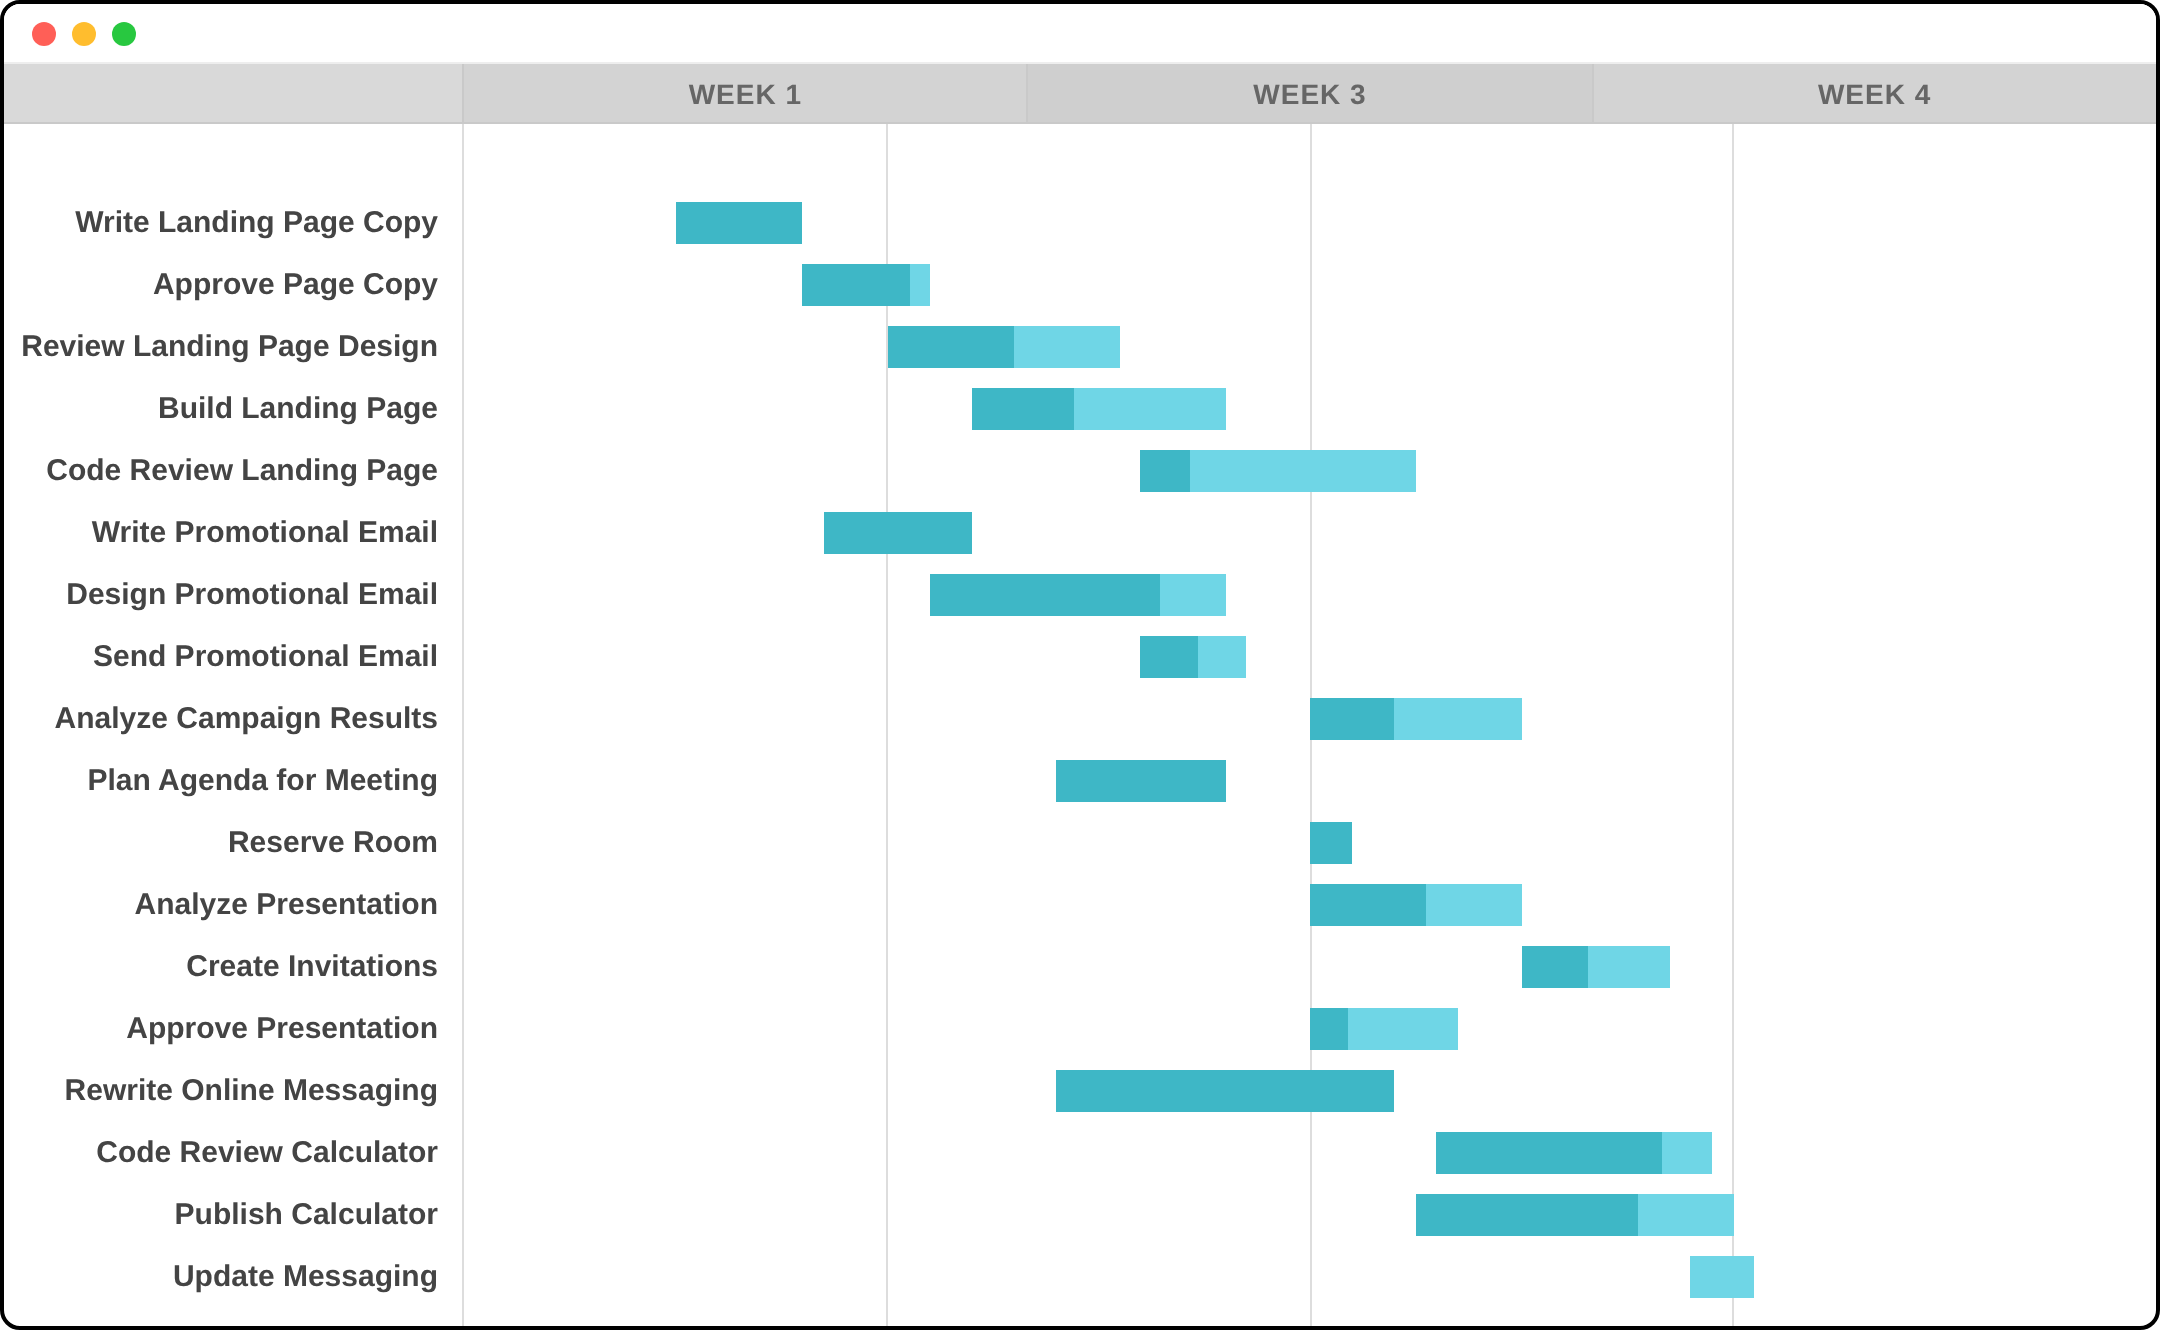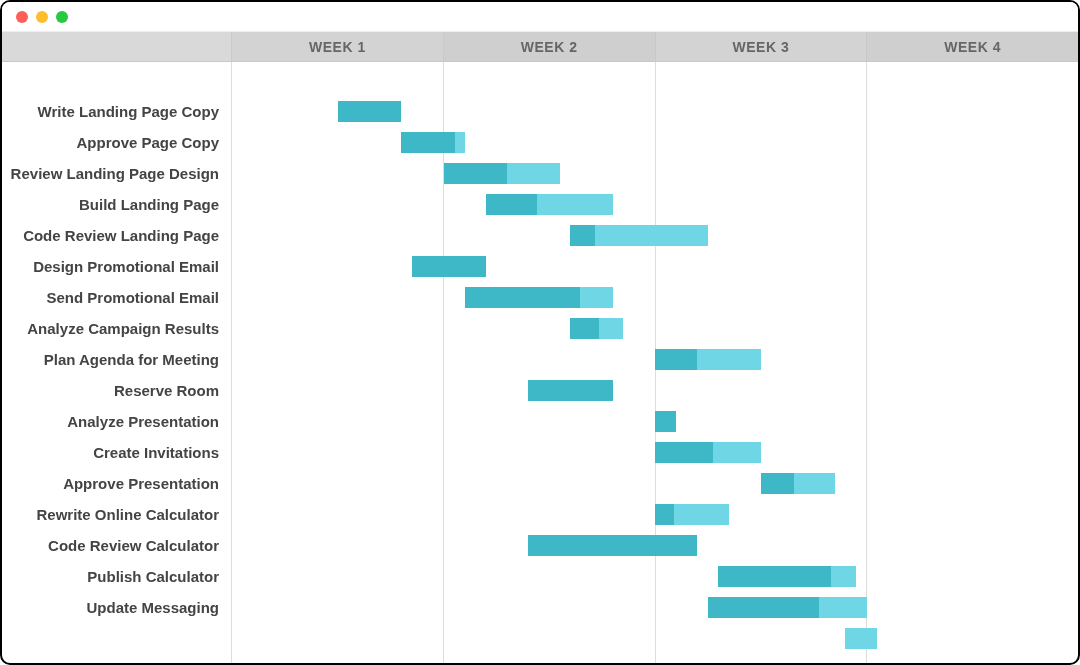--- a/index.html
+++ b/index.html
@@ -129,42 +129,42 @@
   <div class="titlebar">
     <div class="traffic-dot dot-red"></div>
     <div class="traffic-dot dot-yellow"></div>
     <div class="traffic-dot dot-green"></div>
   </div>
 
   <div class="header-row">
     <div class="header-left"></div>
     <div class="header-weeks">
       <div class="week-cell">WEEK 1</div>
-      <div class="week-cell">WEEK 2</div>
       <div class="week-cell">WEEK 3</div>
       <div class="week-cell">WEEK 4</div>
     </div>
   </div>
 
   <div class="body-area">
     <div class="labels-col" id="labels-col">
         <div class="task-label">Write Landing Page Copy</div>
         <div class="task-label">Approve Page Copy</div>
         <div class="task-label">Review Landing Page Design</div>
         <div class="task-label">Build Landing Page</div>
         <div class="task-label">Code Review Landing Page</div>
+        <div class="task-label">Write Promotional Email</div>
         <div class="task-label">Design Promotional Email</div>
         <div class="task-label">Send Promotional Email</div>
         <div class="task-label">Analyze Campaign Results</div>
         <div class="task-label">Plan Agenda for Meeting</div>
         <div class="task-label">Reserve Room</div>
         <div class="task-label">Analyze Presentation</div>
         <div class="task-label">Create Invitations</div>
         <div class="task-label">Approve Presentation</div>
-        <div class="task-label">Rewrite Online Calculator</div>
+        <div class="task-label">Rewrite Online Messaging</div>
         <div class="task-label">Code Review Calculator</div>
         <div class="task-label">Publish Calculator</div>
         <div class="task-label">Update Messaging</div>
       </div>
     <div class="chart-col">
       <div class="gridlines">
         <div class="gridline"></div>
         <div class="gridline"></div>
         <div class="gridline"></div>
         <div class="gridline"></div>

